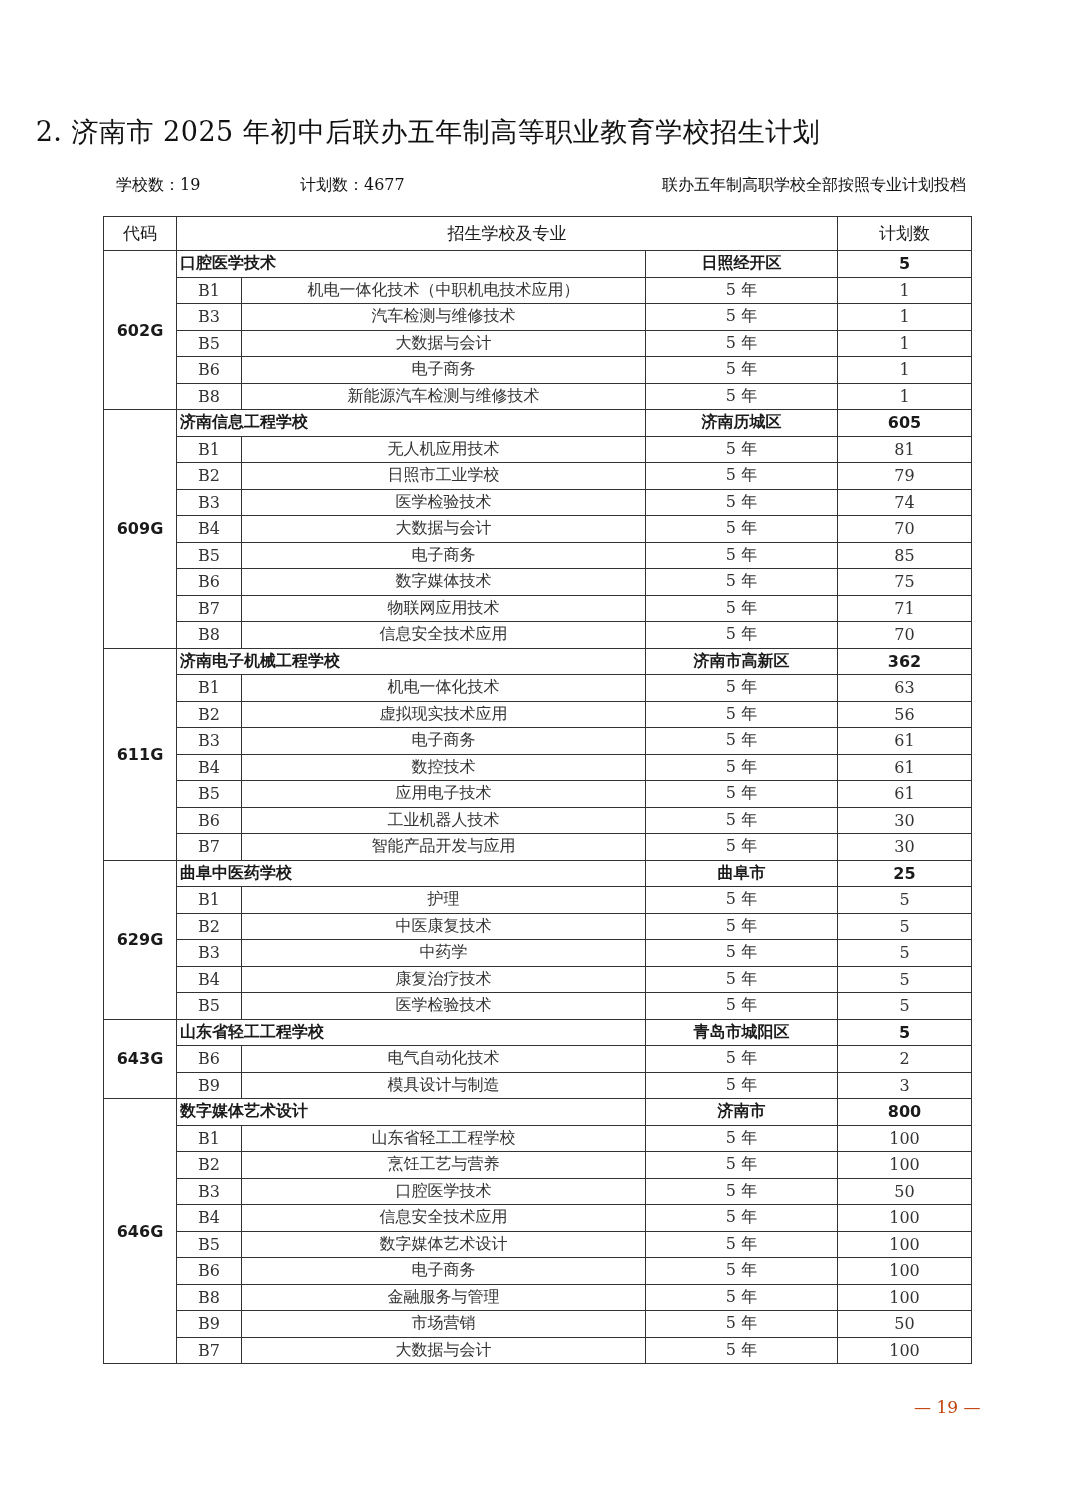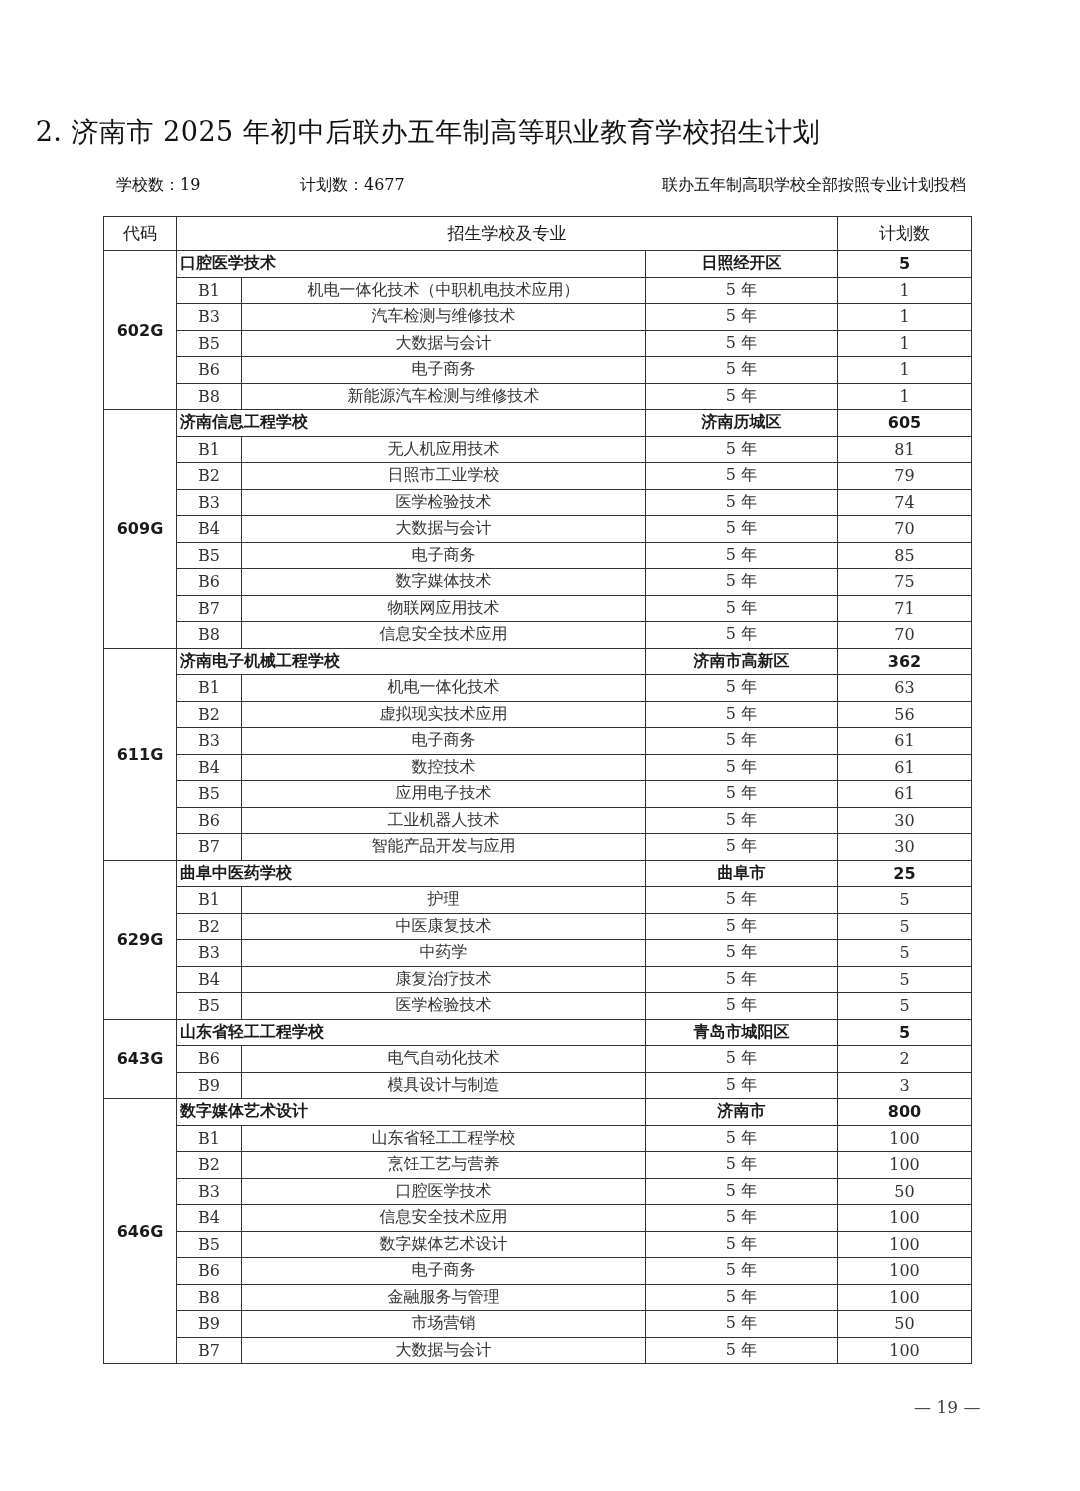--- a/index.html
+++ b/index.html
@@ -18,21 +18,21 @@
   table.plan-table th { height:33px; font-size:17px; }
   .c-code { width:73px; }
   .c-sub { width:65px; }
   .c-major { width:404px; }
   .c-loc { width:192px; }
   .c-num { width:134px; }
   tr.school-row td { font-weight:bold; font-family:"DejaVu Sans","Liberation Sans",sans-serif; font-size:16px; }
   tr.school-row td.school-name { text-align:left; padding-left:3px; }
   td.code-cell { font-size:15px; }
   tr.major-row td { color:#333; }
-  .page-number { position:absolute; top:1397px; left:914px; font-size:17px; color:#404040; }
+  .page-number { position:absolute; top:1397px; left:914px; font-size:17px; color:#c2410c; }
 </style>
 </head>
 <body>
 
 <div class="title">2. 济南市 2025 年初中后联办五年制高等职业教育学校招生计划</div>
 
 <div class="meta">
   <span class="schools">学校数：19</span>
   <span class="plan">计划数：4677</span>
   <span class="note">联办五年制高职学校全部按照专业计划投档</span>

